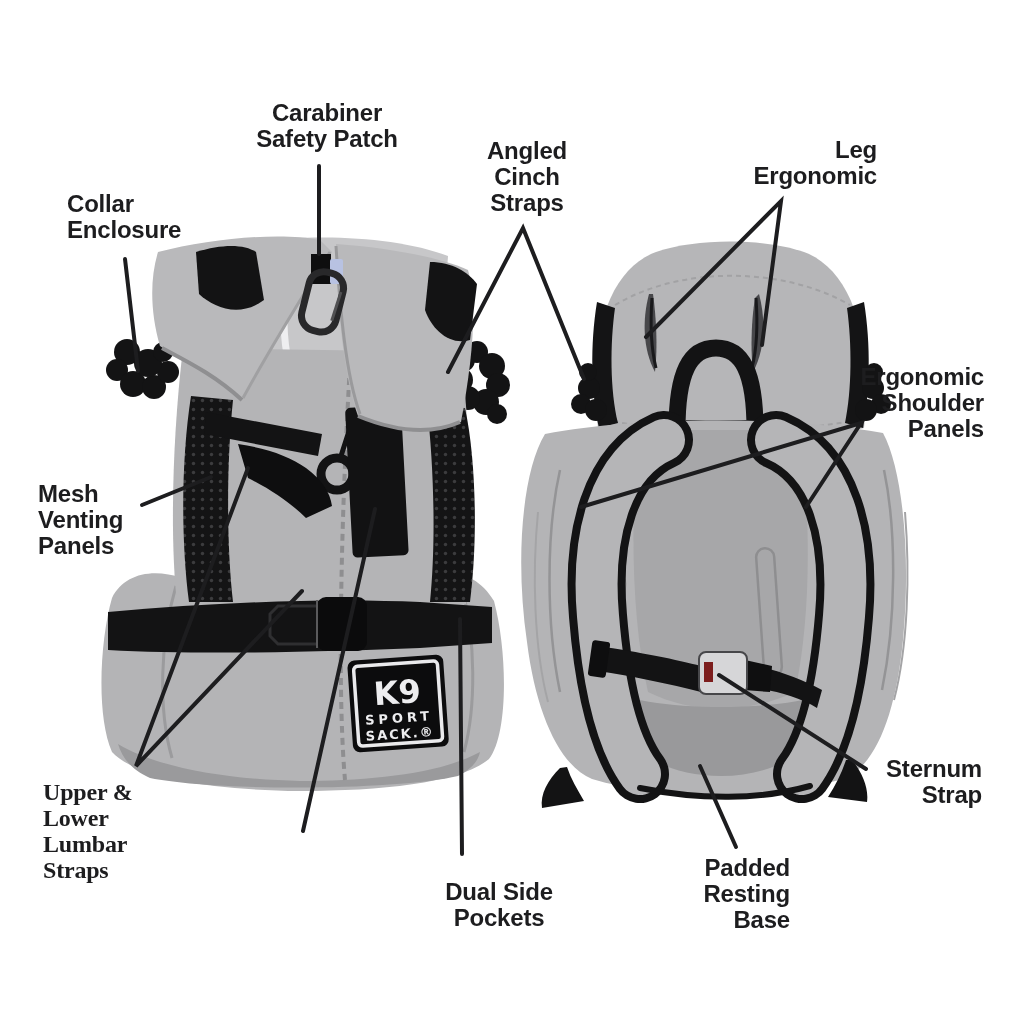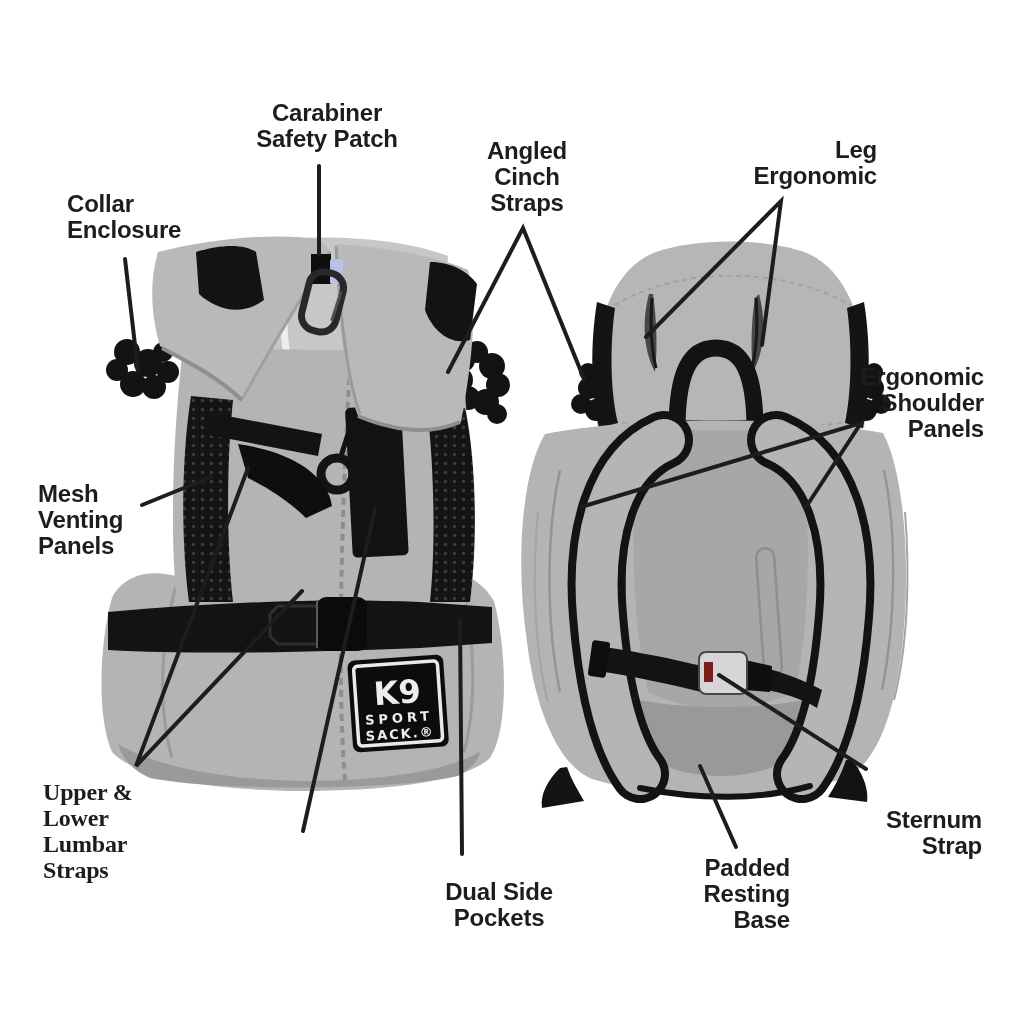--- a/index.html
+++ b/index.html
@@ -225,18 +225,18 @@
 Panels</div>
   <div class="label" style="left:38px;top:461px;margin-top:20px;">Mesh
 Venting
 Panels</div>
   <div class="label" style="left:43px;top:779px;font-family:Liberation Serif, serif;">Upper &amp;
 Lower
 Lumbar
 Straps</div>
   <div class="label center" style="left:420px;top:879px;width:158px;">Dual Side
 Pockets</div>
-  <div class="label right" style="right:42px;top:807px;">Sternum
+  <div class="label right" style="right:42px;top:756px;">Sternum
 Strap</div>
   <div class="label right" style="right:234px;top:855px;">Padded
 Resting
 Base</div>
 </div>
 
 </body></html>

